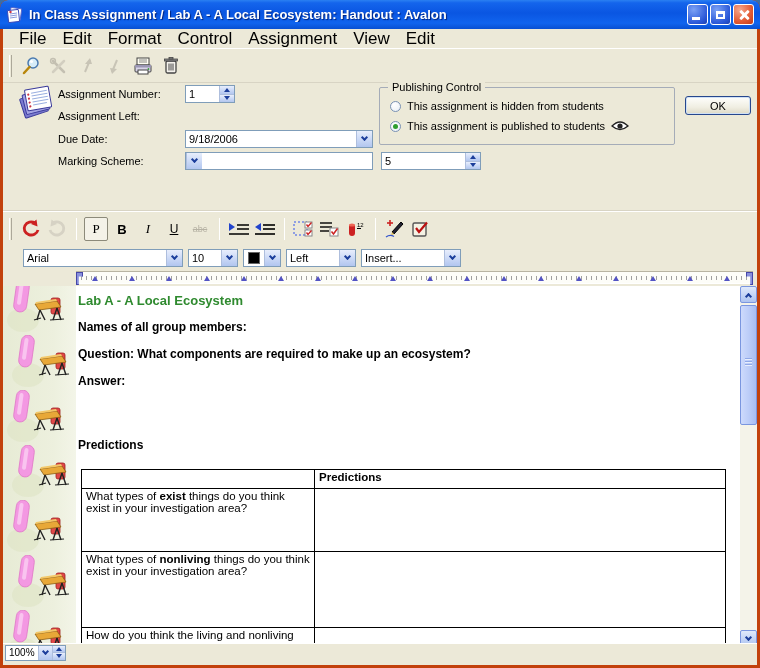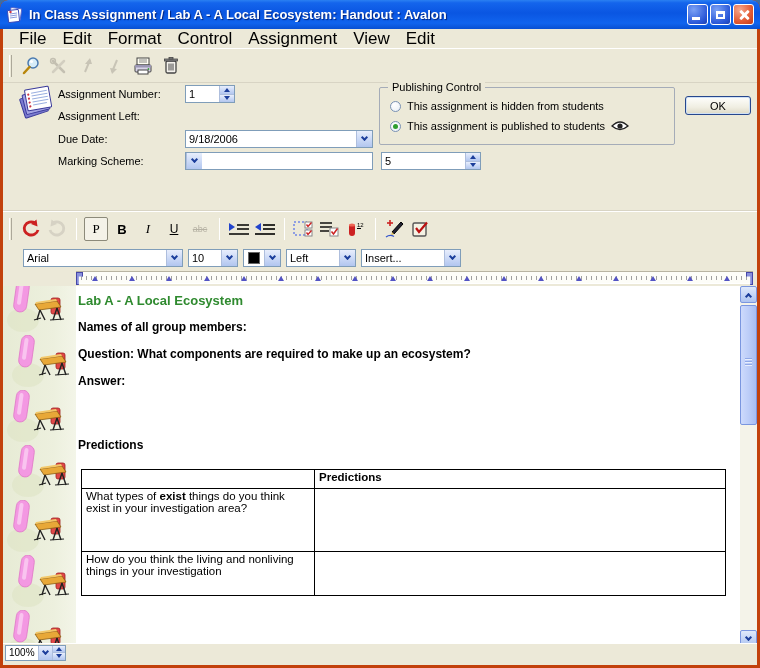--- a/index.html
+++ b/index.html
@@ -618,20 +618,24 @@
         <table class="doctable">
           <tbody>
               <tr>
             <th class="c1"></th>
             <th>Predictions</th>
           </tr>
           <tr class="r1">
             <td class="c1"><span>What types of </span><b>exist</b><span> things do you think exist in your investigation area?</span></td>
             <td></td>
           </tr>
+          <tr class="r2">
+            <td class="c1"><span>What types of </span><b>nonliving</b><span> things do you think exist in your investigation area?</span></td>
+            <td></td>
+          </tr>
           <tr class="r3">
             <td class="c1"><span>How do you think the living and nonliving things in your investigation</span><b></b><span></span></td>
             <td></td>
           </tr>
         </tbody>
           </table>
       </div>
 
       <div class="vscroll">
         <div class="sbtn up">

